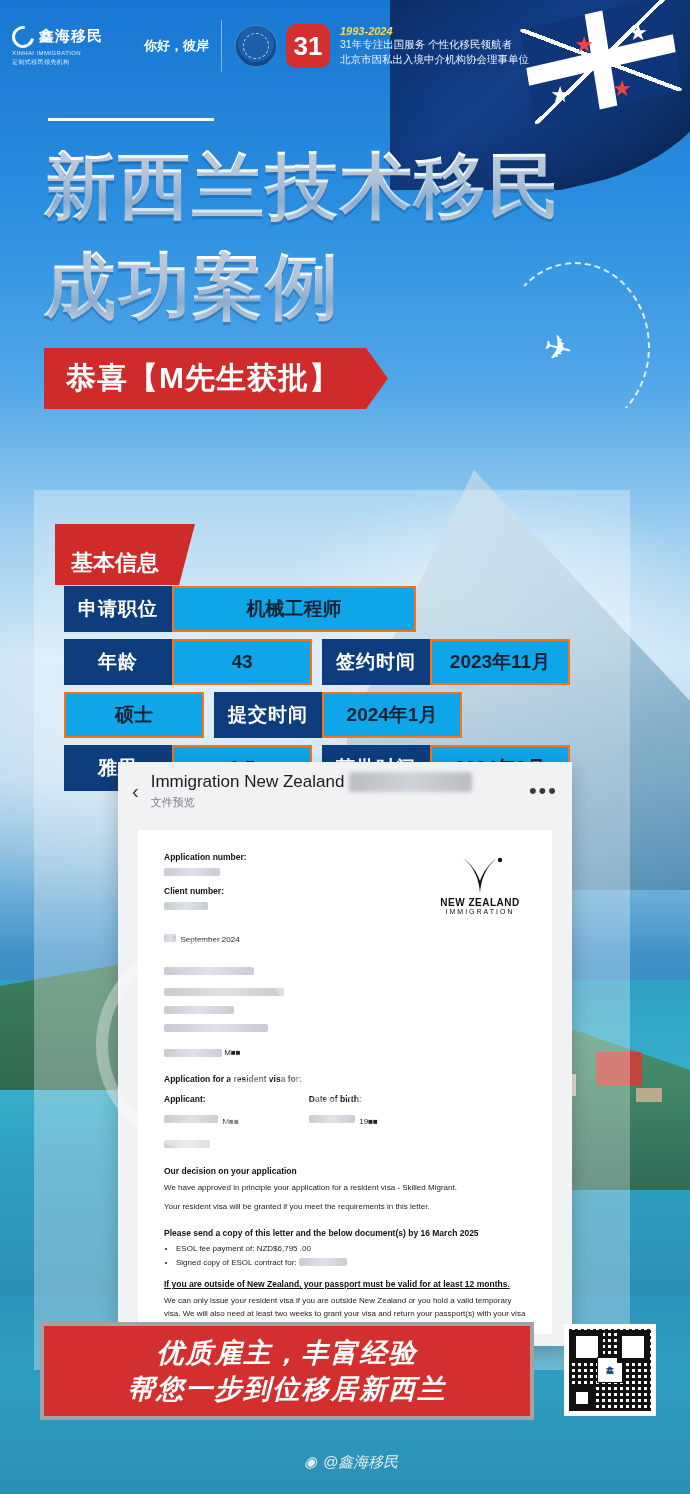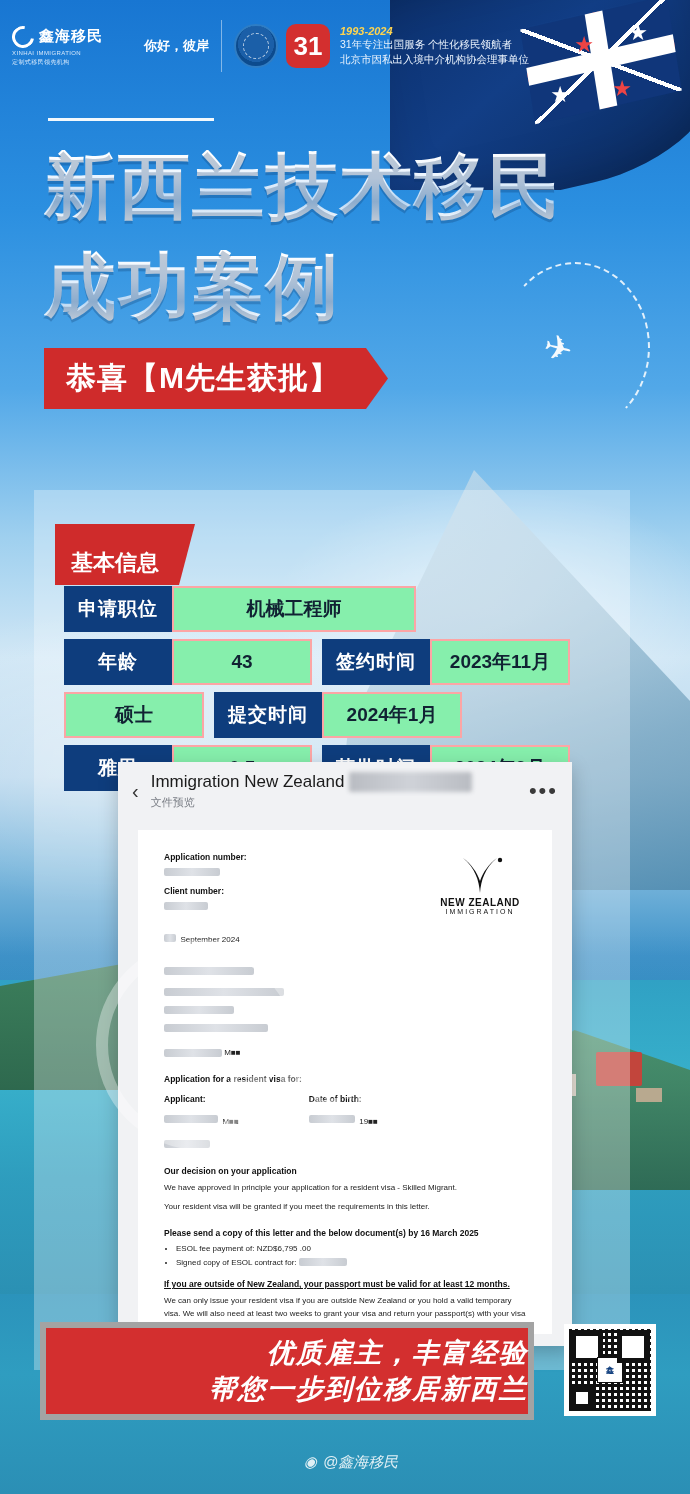--- a/index.html
+++ b/index.html
@@ -186,24 +186,24 @@
     background: rgba(255,255,255,.30); z-index: 3;
   }
   .table { position:absolute; left: 64px; top: 586px; z-index: 7; }
   .row { display:flex; margin-bottom: 7px; }
   .cell-k {
     background:#0e3d7d; color:#fff; font-size: 19px; font-weight:700;
     padding: 8px 14px; min-width: 108px; text-align:center;
     display:flex; align-items:center; justify-content:center; letter-spacing:1px;
   }
   .cell-v {
-    background:#86efac; color:#123; font-size: 19px; font-weight:700;
+    background:#0ea5e9; color:#123; font-size: 19px; font-weight:700;
     padding: 8px 14px; min-width: 140px; text-align:center;
     display:flex; align-items:center; justify-content:center;
-    border:2px solid #fca5a5;
+    border:2px solid #f97316;
   }
   .row-wide .cell-v { min-width: 244px; }
   .pair { display:flex; gap: 0; }
   .pair + .pair { margin-left: 10px; }
 
   
   .phone {
     position:absolute; left: 118px; top: 762px; width: 454px; height: 584px;
     background:#f1f2f4; z-index: 8;
     box-shadow: 0 6px 18px rgba(0,0,0,.22);
@@ -245,22 +245,22 @@
   }
   .wm-ring {
     position:absolute; left: 96px; top: 940px; width: 210px; height: 210px;
     border: 12px solid rgba(255,255,255,.35); border-radius: 50%;
     z-index: 9; pointer-events:none;
   }
 
   
   .footer-banner {
     position:absolute; left: 40px; bottom: 74px; width: 494px; height: 98px;
-    background:#d32f2f; border: 6px solid #a3a3a3; z-index: 10;
-    display:flex; flex-direction:column; align-items:flex-end; justify-content:center;
+    background:#d32f2f; border: 4px solid #a3a3a3; z-index: 10;
+    display:flex; flex-direction:column; align-items:center; justify-content:center;
   }
   .fb-line {
     color:#fff; font-size: 27px; font-weight:700; font-style: italic;
     font-family: "DejaVu Serif", serif; letter-spacing: 2px; line-height: 1.35;
   }
   .qr {
     position:absolute; right: 34px; bottom: 78px; width: 92px; height: 92px;
     background:#fff; z-index:10; padding: 5px;
   }
   .qr-inner{

